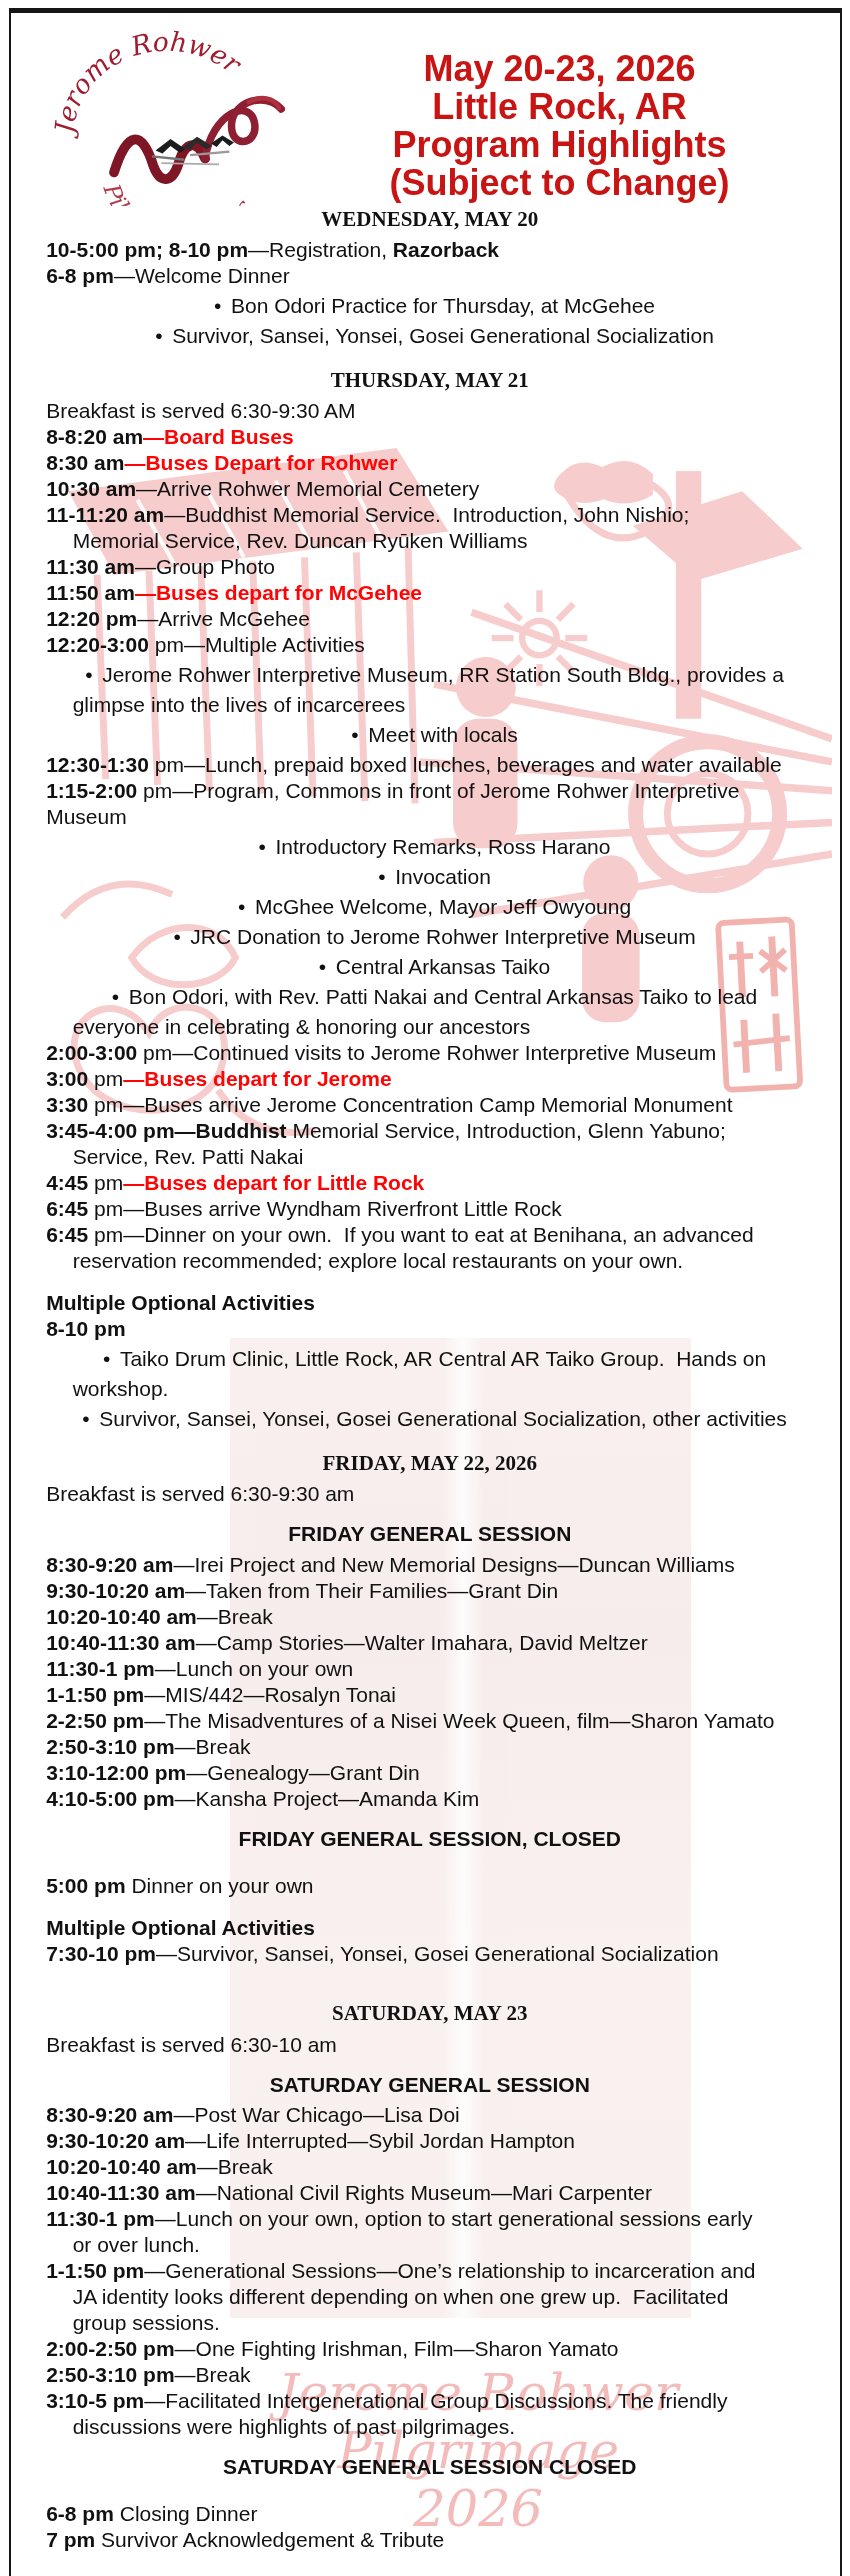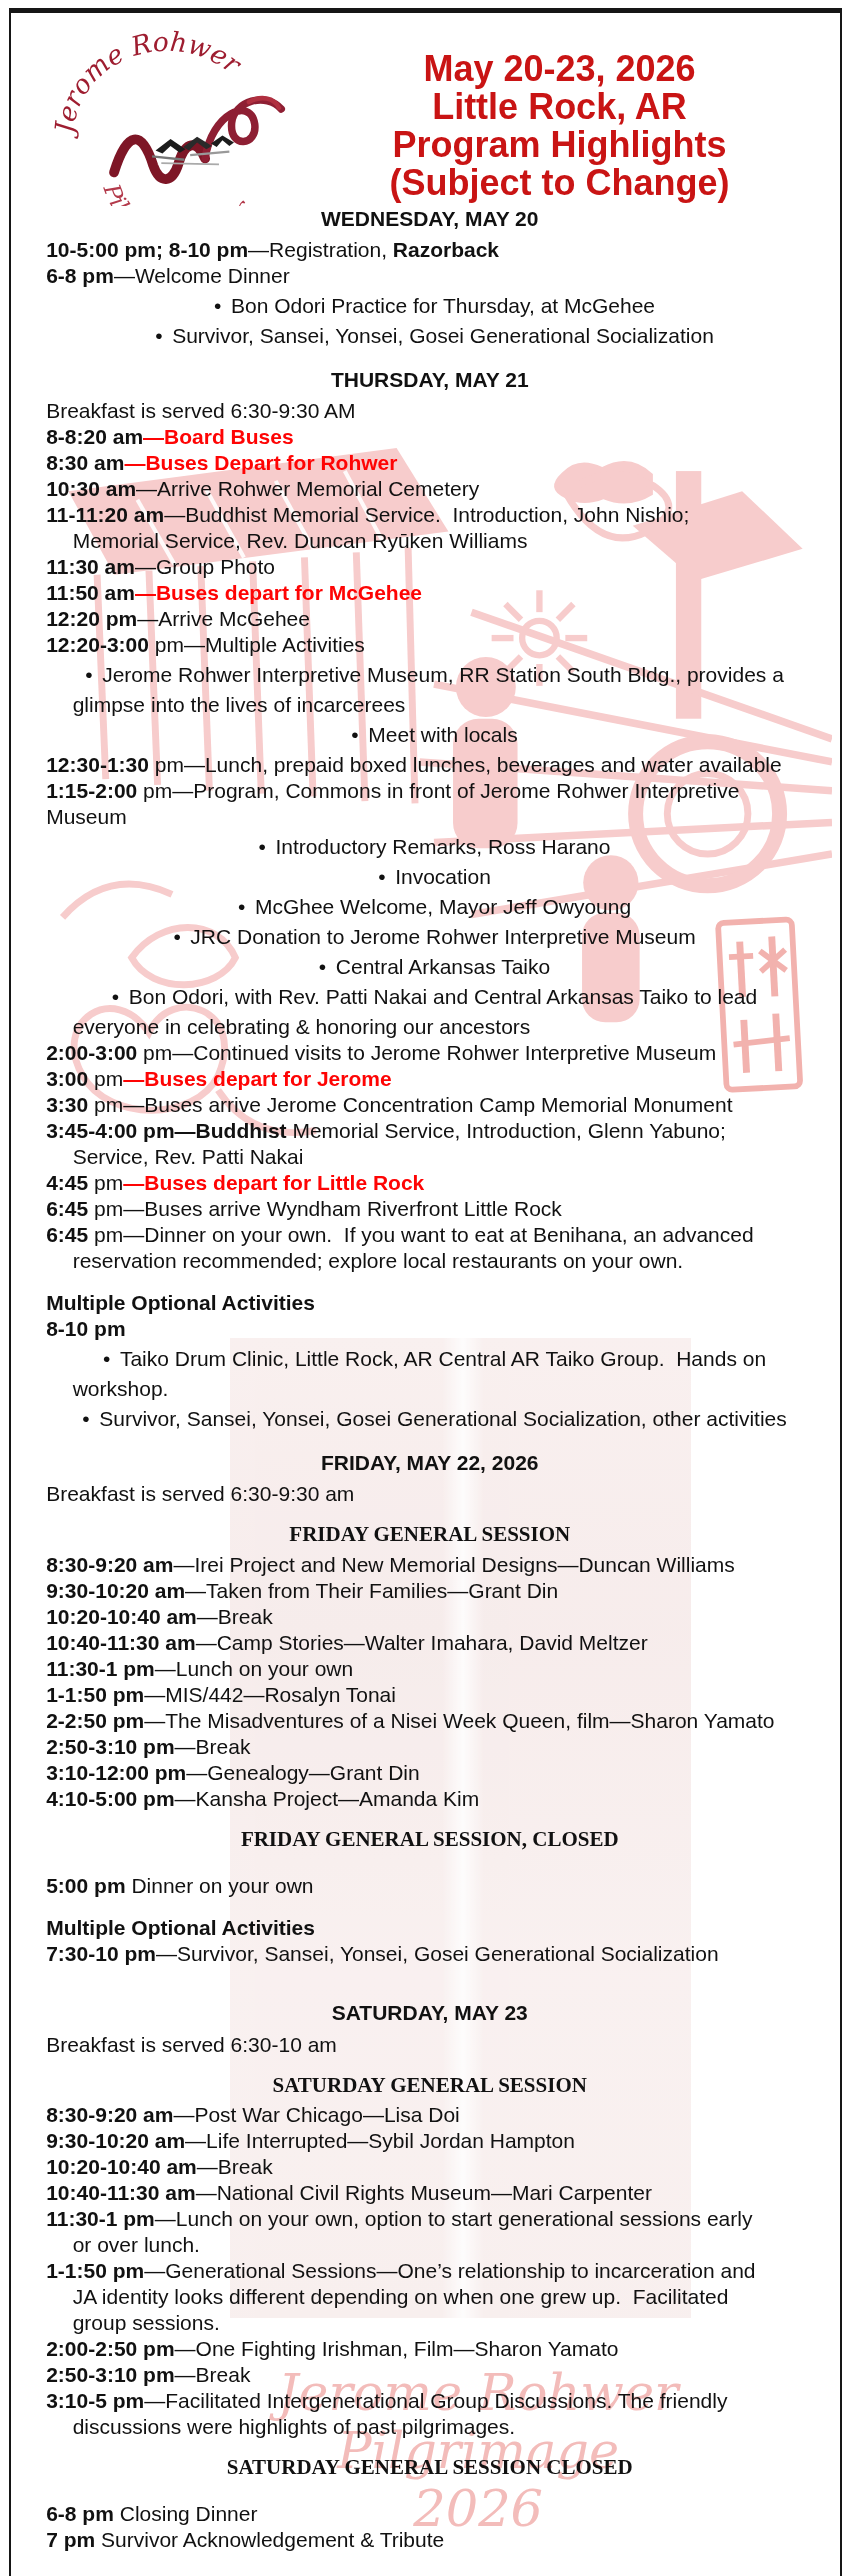--- a/index.html
+++ b/index.html
@@ -51,23 +51,23 @@
   
   .sched{margin-top:2.3px;}
   .line{
     font-size:21px;
     line-height:26px;
     white-space:pre-wrap;
   }
   .line .b{font-weight:bold;}
   .line .r{color:#fe0404;font-weight:bold;}
   .center{text-align:center;font-weight:bold;}
-  .day{margin-top:17.3px;margin-bottom:5.8px;}
+  .day{margin-top:17.3px;margin-bottom:5.8px;font-family:Liberation Serif, serif;}
   .first{margin-top:3.5px;}
-  .session{margin-top:14px;margin-bottom:4.6px;font-family:Liberation Serif, serif;}
+  .session{margin-top:14px;margin-bottom:4.6px;}
   .ind{padding-left:26.5px;}
   .bullet-line{margin:4px 0;text-align:center;}
   .dot{display:inline-block;width:26.5px;}
   .gap{height:16px;}
 </style>
 </head>
 <body>
 
 <div class="frame">
 

